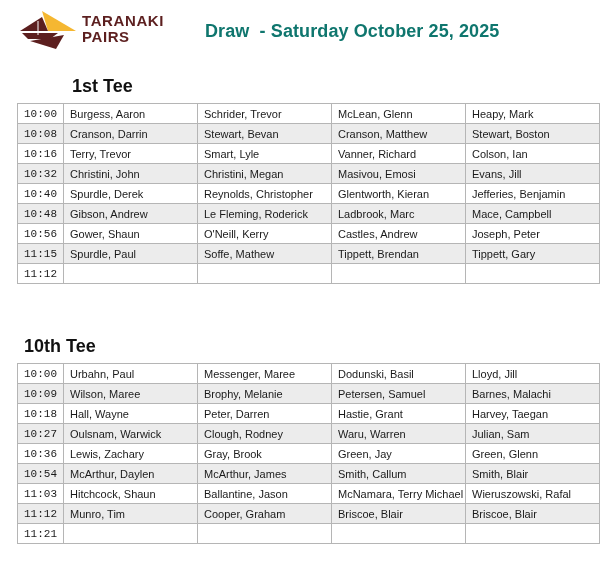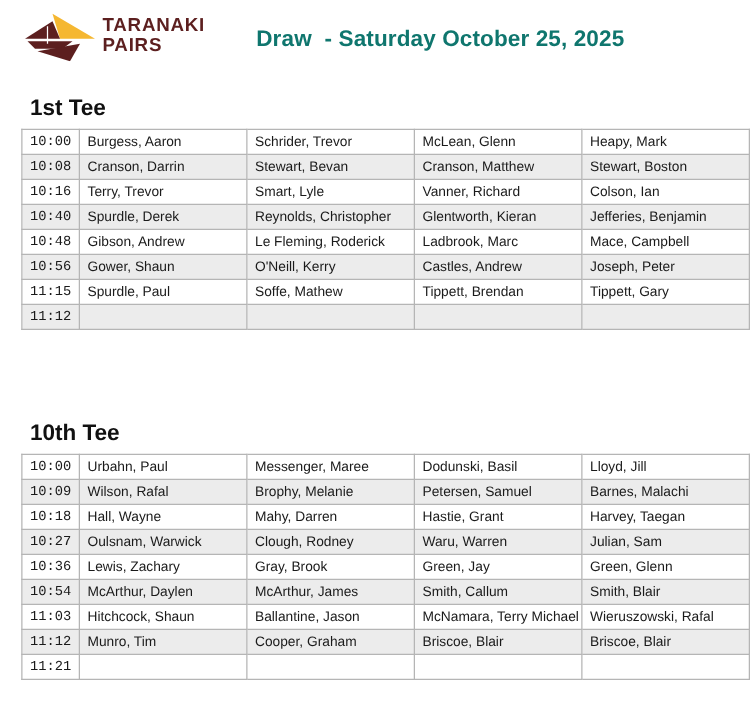--- a/index.html
+++ b/index.html
@@ -8,21 +8,21 @@
 
     .header { position: absolute; left: 0; top: 0; width: 596px; height: 60px; }
     .logo { position: absolute; left: 18px; top: 9px; width: 60px; height: 40px; }
     .brand { position: absolute; left: 82px; top: 13px; font-family: "Liberation Sans", sans-serif;
              font-weight: bold; font-size: 15px; line-height: 16px; letter-spacing: 0.6px; color: #5c1f1f; }
     .brand div { white-space: nowrap; }
     .doc-title { position: absolute; left: 205px; top: 21px; font-size: 18px; font-weight: bold;
                  color: #0f766e; white-space: pre; letter-spacing: 0.1px; }
 
     .section-title { position: absolute; left: 24px; font-size: 18px; font-weight: bold; color: #111111; }
-    #tee1-title { top: 76px; }
+    #tee1-title { top: 76px; margin-left: 48px; }
     #tee10-title { top: 336px; }
 
     table.draw { position: absolute; left: 17px; width: 582px; border-collapse: collapse;
                  table-layout: fixed; font-size: 11px; color: #1a1a1a; }
     #tee1-table { top: 103px; }
     #tee10-table { top: 363px; }
     table.draw td { height: 20px; border: 1px solid #b5b5b5; padding: 0 0 0 6px;
                     white-space: nowrap; overflow: visible; vertical-align: middle; }
     table.draw td.time { padding-left: 6px; font-family: Liberation Mono, monospace; }
     table.draw tr:nth-child(even) td { background: #ececec; }
@@ -74,20 +74,27 @@
         <td>Stewart, Boston</td>
       </tr>
       <tr>
         <td class="time">10:16</td>
         <td>Terry, Trevor</td>
         <td>Smart, Lyle</td>
         <td>Vanner, Richard</td>
         <td>Colson, Ian</td>
       </tr>
       <tr>
+        <td class="time">10:32</td>
+        <td>Christini, John</td>
+        <td>Christini, Megan</td>
+        <td>Masivou, Emosi</td>
+        <td>Evans, Jill</td>
+      </tr>
+      <tr>
         <td class="time">10:40</td>
         <td>Spurdle, Derek</td>
         <td>Reynolds, Christopher</td>
         <td>Glentworth, Kieran</td>
         <td>Jefferies, Benjamin</td>
       </tr>
       <tr>
         <td class="time">10:48</td>
         <td>Gibson, Andrew</td>
         <td>Le Fleming, Roderick</td>
@@ -130,29 +137,29 @@
   <tbody>
       <tr>
         <td class="time">10:00</td>
         <td>Urbahn, Paul</td>
         <td>Messenger, Maree</td>
         <td>Dodunski, Basil</td>
         <td>Lloyd, Jill</td>
       </tr>
       <tr>
         <td class="time">10:09</td>
-        <td>Wilson, Rafal</td>
+        <td>Wilson, Maree</td>
         <td>Brophy, Melanie</td>
         <td>Petersen, Samuel</td>
         <td>Barnes, Malachi</td>
       </tr>
       <tr>
         <td class="time">10:18</td>
         <td>Hall, Wayne</td>
-        <td>Mahy, Darren</td>
+        <td>Peter, Darren</td>
         <td>Hastie, Grant</td>
         <td>Harvey, Taegan</td>
       </tr>
       <tr>
         <td class="time">10:27</td>
         <td>Oulsnam, Warwick</td>
         <td>Clough, Rodney</td>
         <td>Waru, Warren</td>
         <td>Julian, Sam</td>
       </tr>

